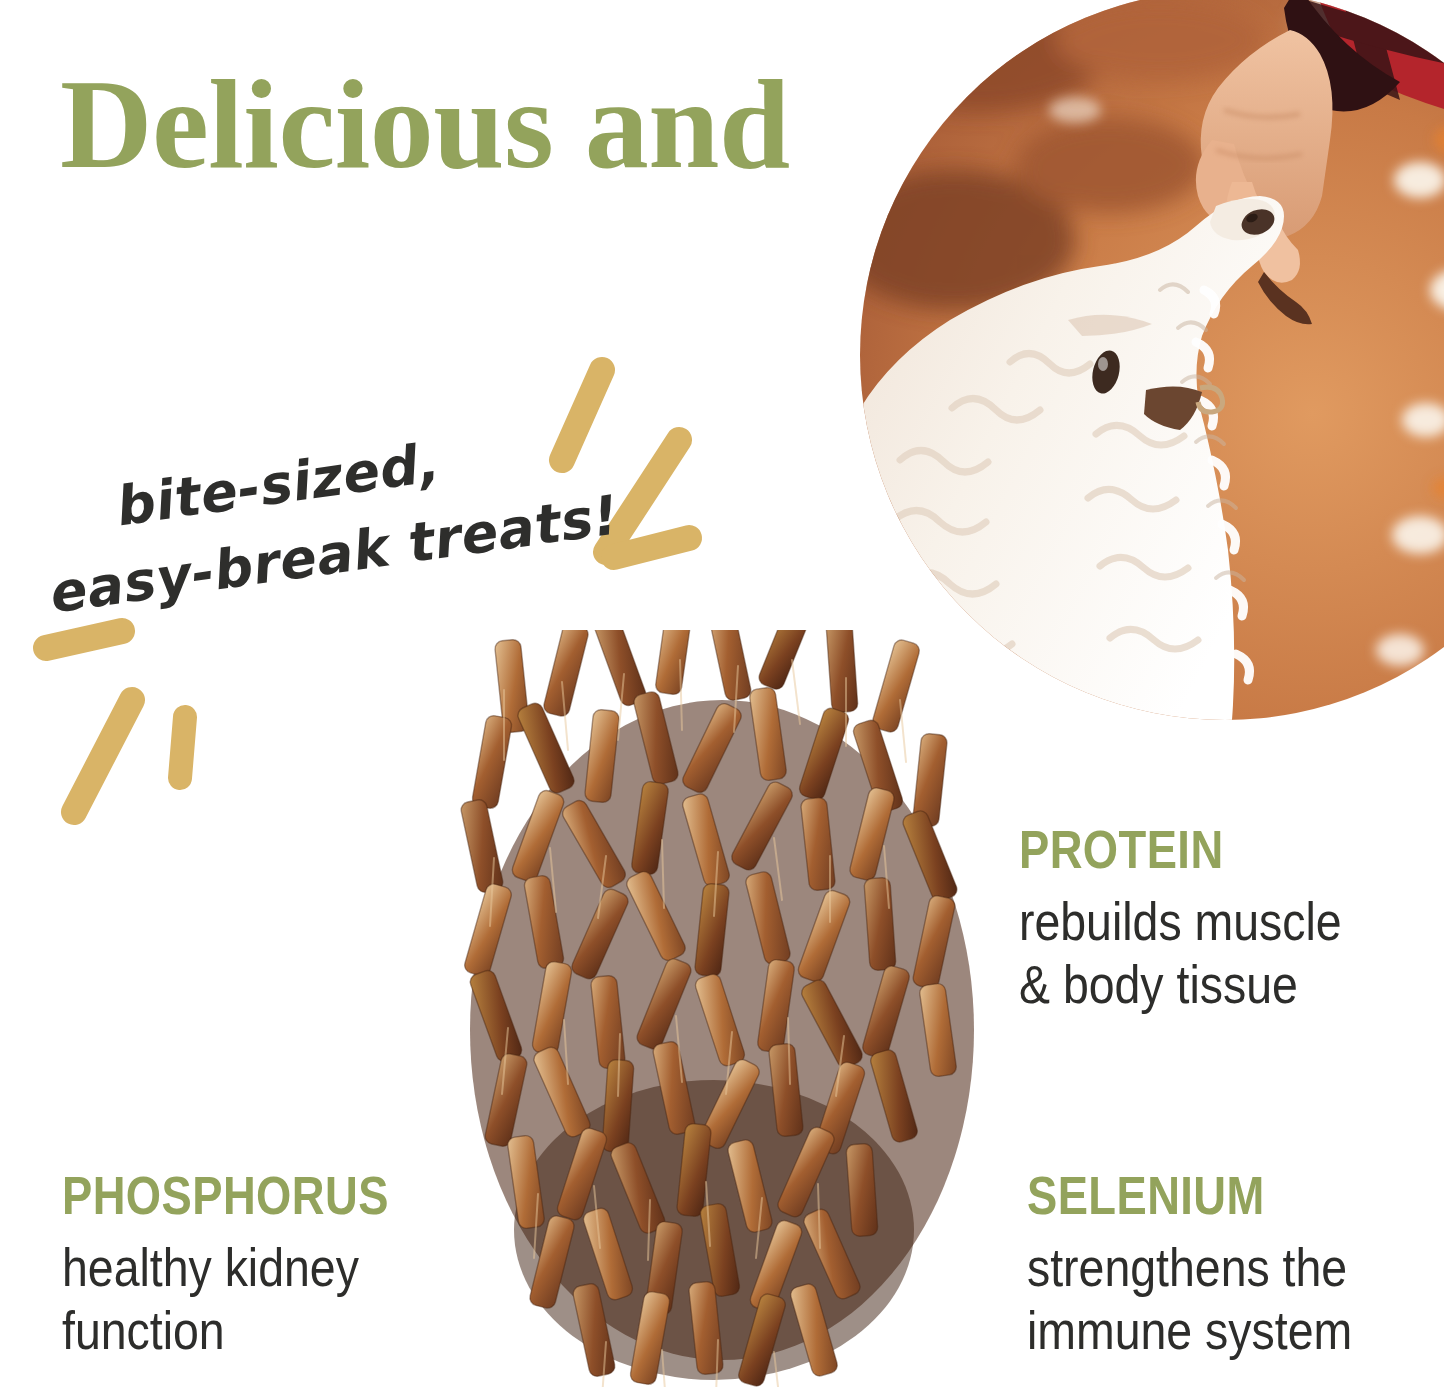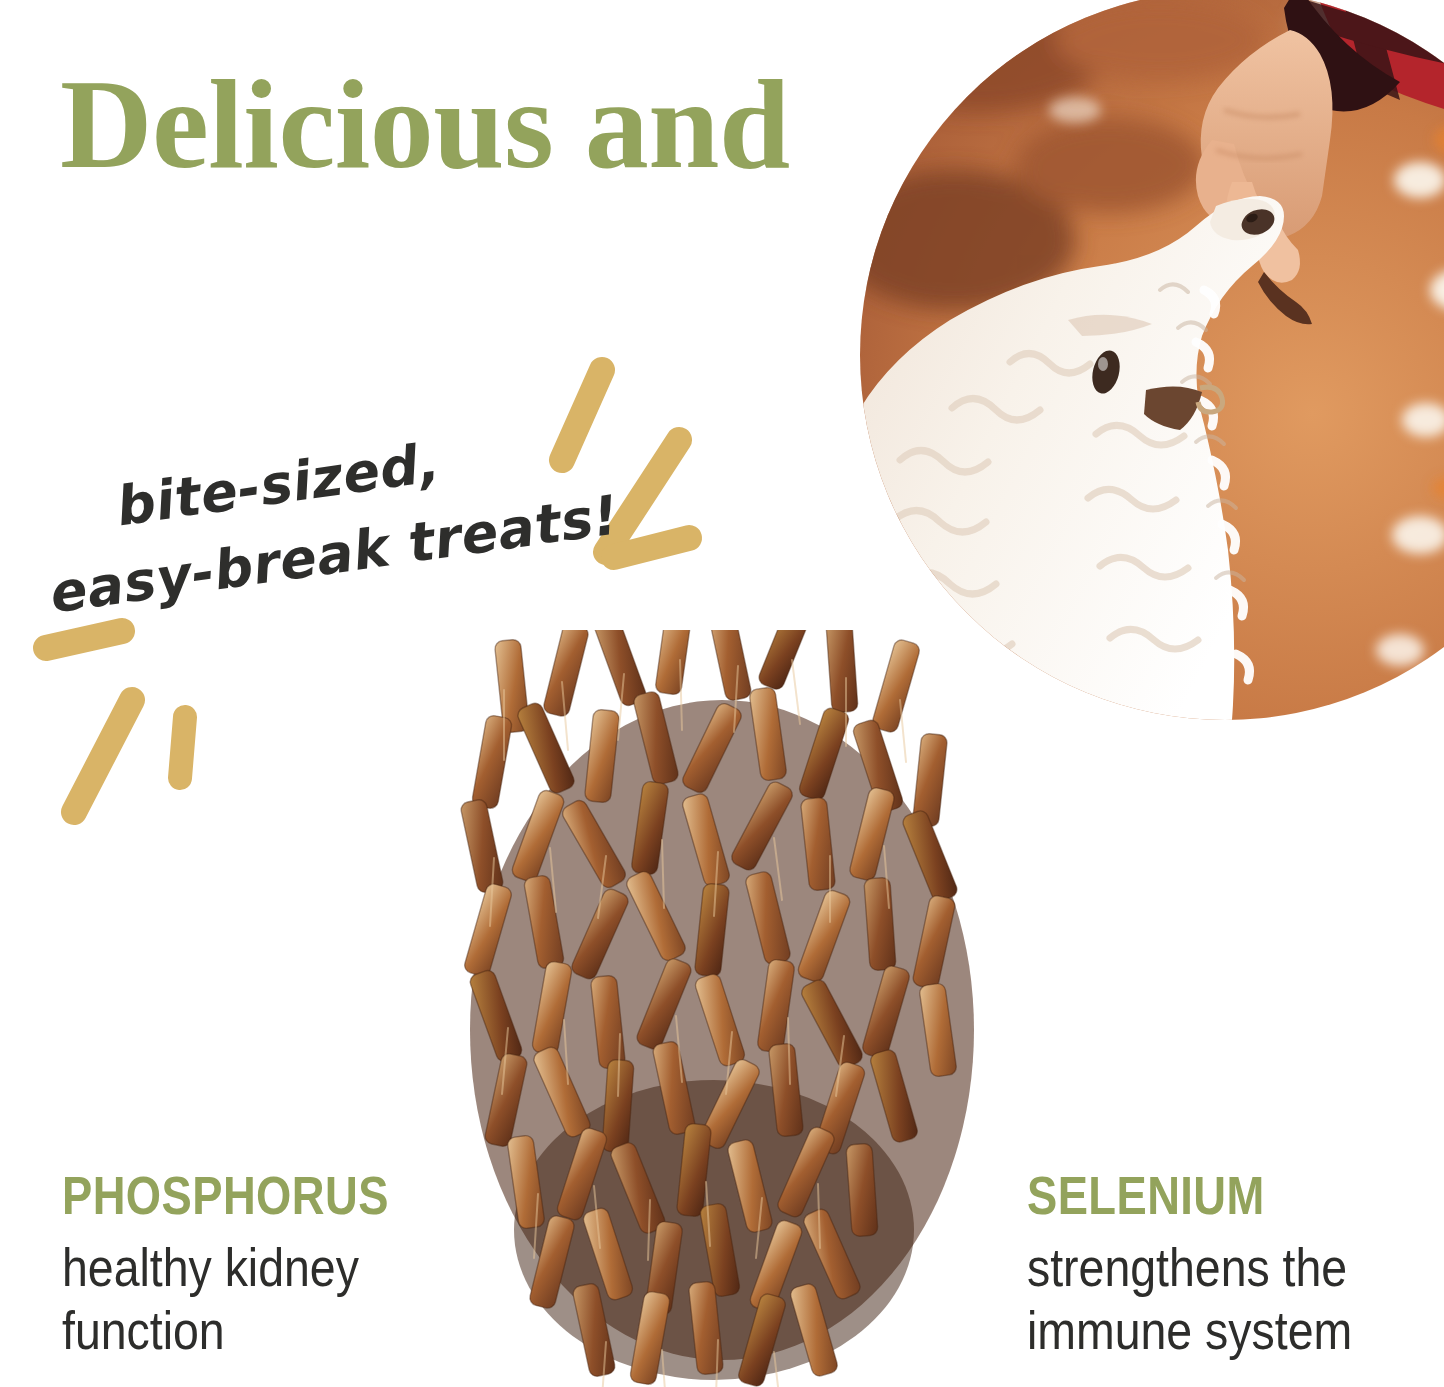--- a/index.html
+++ b/index.html
@@ -494,20 +494,27 @@
       <g stroke="#e8c79b" stroke-width="2" opacity=".5" stroke-linecap="round" fill="none">
         <path d="M70,60 l0,70 M128,52 l6,68 M190,44 l-6,66 M246,30 l2,70 M304,36 l-4,66 M358,30 l8,64 M412,48 l0,68 M466,70 l6,62"></path>
         <path d="M60,228 l-4,68 M116,218 l6,64 M172,226 l-8,62 M228,210 l2,68 M284,222 l-4,64 M340,208 l8,62 M396,226 l0,66 M450,216 l5,62"></path>
         <path d="M74,398 l-6,66 M130,390 l4,64 M186,404 l-2,62 M242,386 l6,66 M298,402 l-6,62 M354,388 l2,66 M410,406 l-8,60"></path>
         <path d="M104,564 l-4,64 M160,556 l6,62 M216,570 l-2,60 M272,552 l4,64 M328,568 l-6,60 M384,554 l2,64"></path>
         <path d="M172,712 l-4,56 M228,720 l4,54 M284,710 l-2,56 M340,722 l6,52"></path>
       </g>
     </svg>
   </div>
 
+  <div class="benefit" id="benefit-protein">
+    <div class="b-title">PROTEIN</div>
+    <div class="b-body">
+      <span>rebuilds muscle</span>
+      <span>&amp; body tissue</span>
+    </div>
+  </div>
 
   <div class="benefit" id="benefit-selenium">
     <div class="b-title">SELENIUM</div>
     <div class="b-body">
       <span>strengthens the</span>
       <span>immune system</span>
     </div>
   </div>
 
   <div class="benefit" id="benefit-phosphorus">

